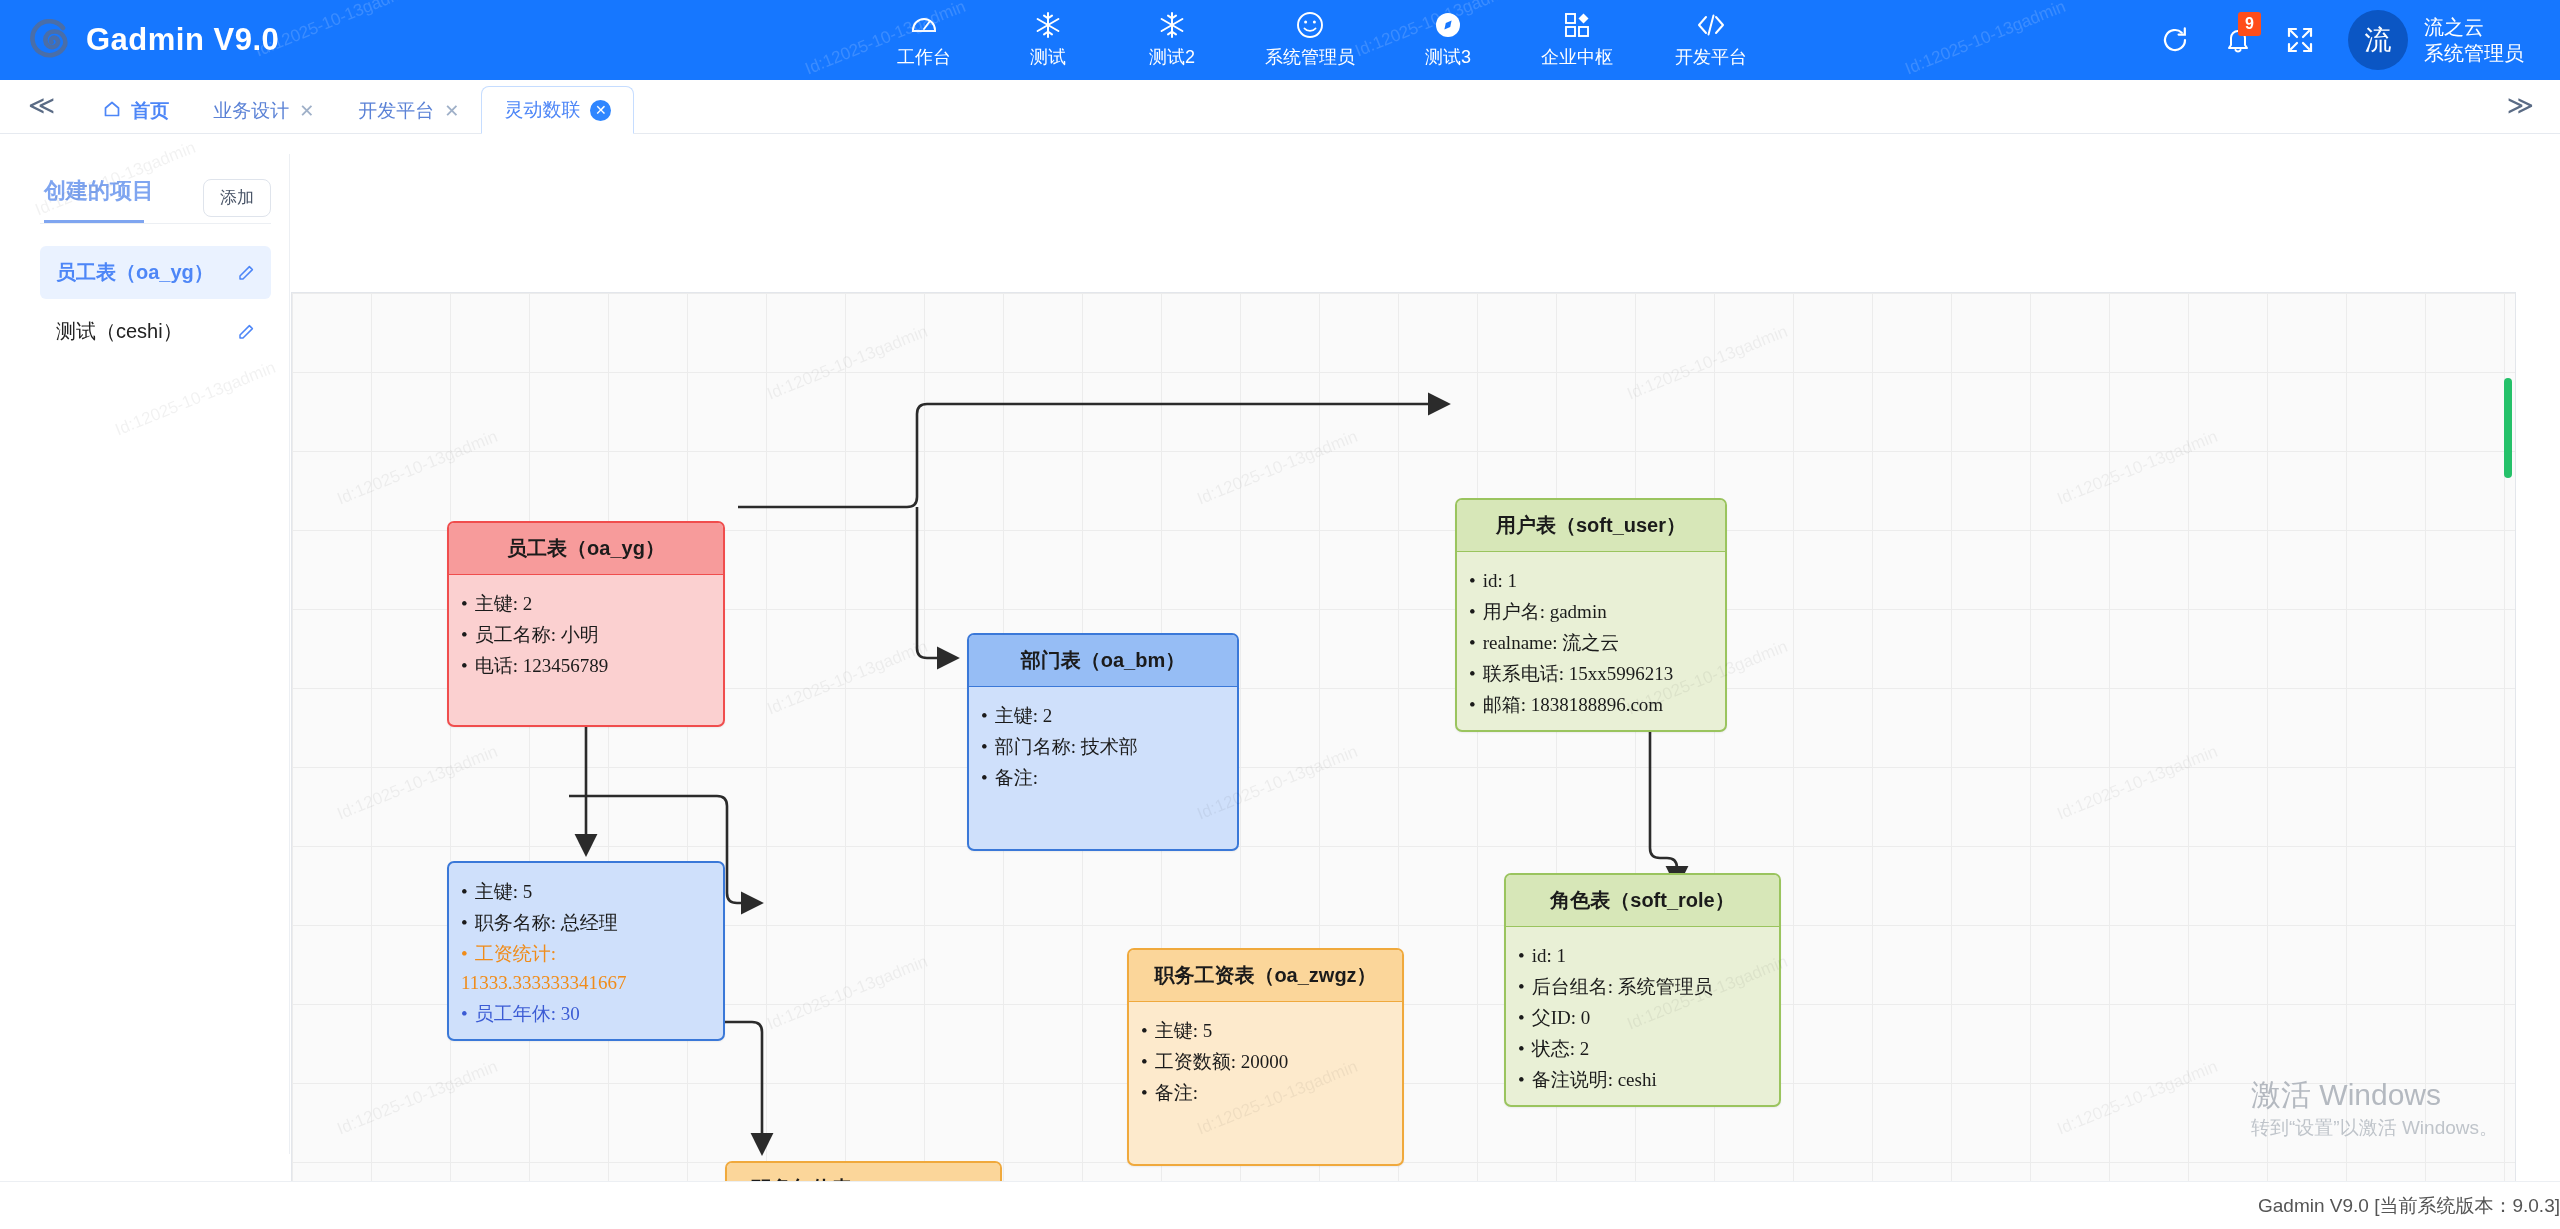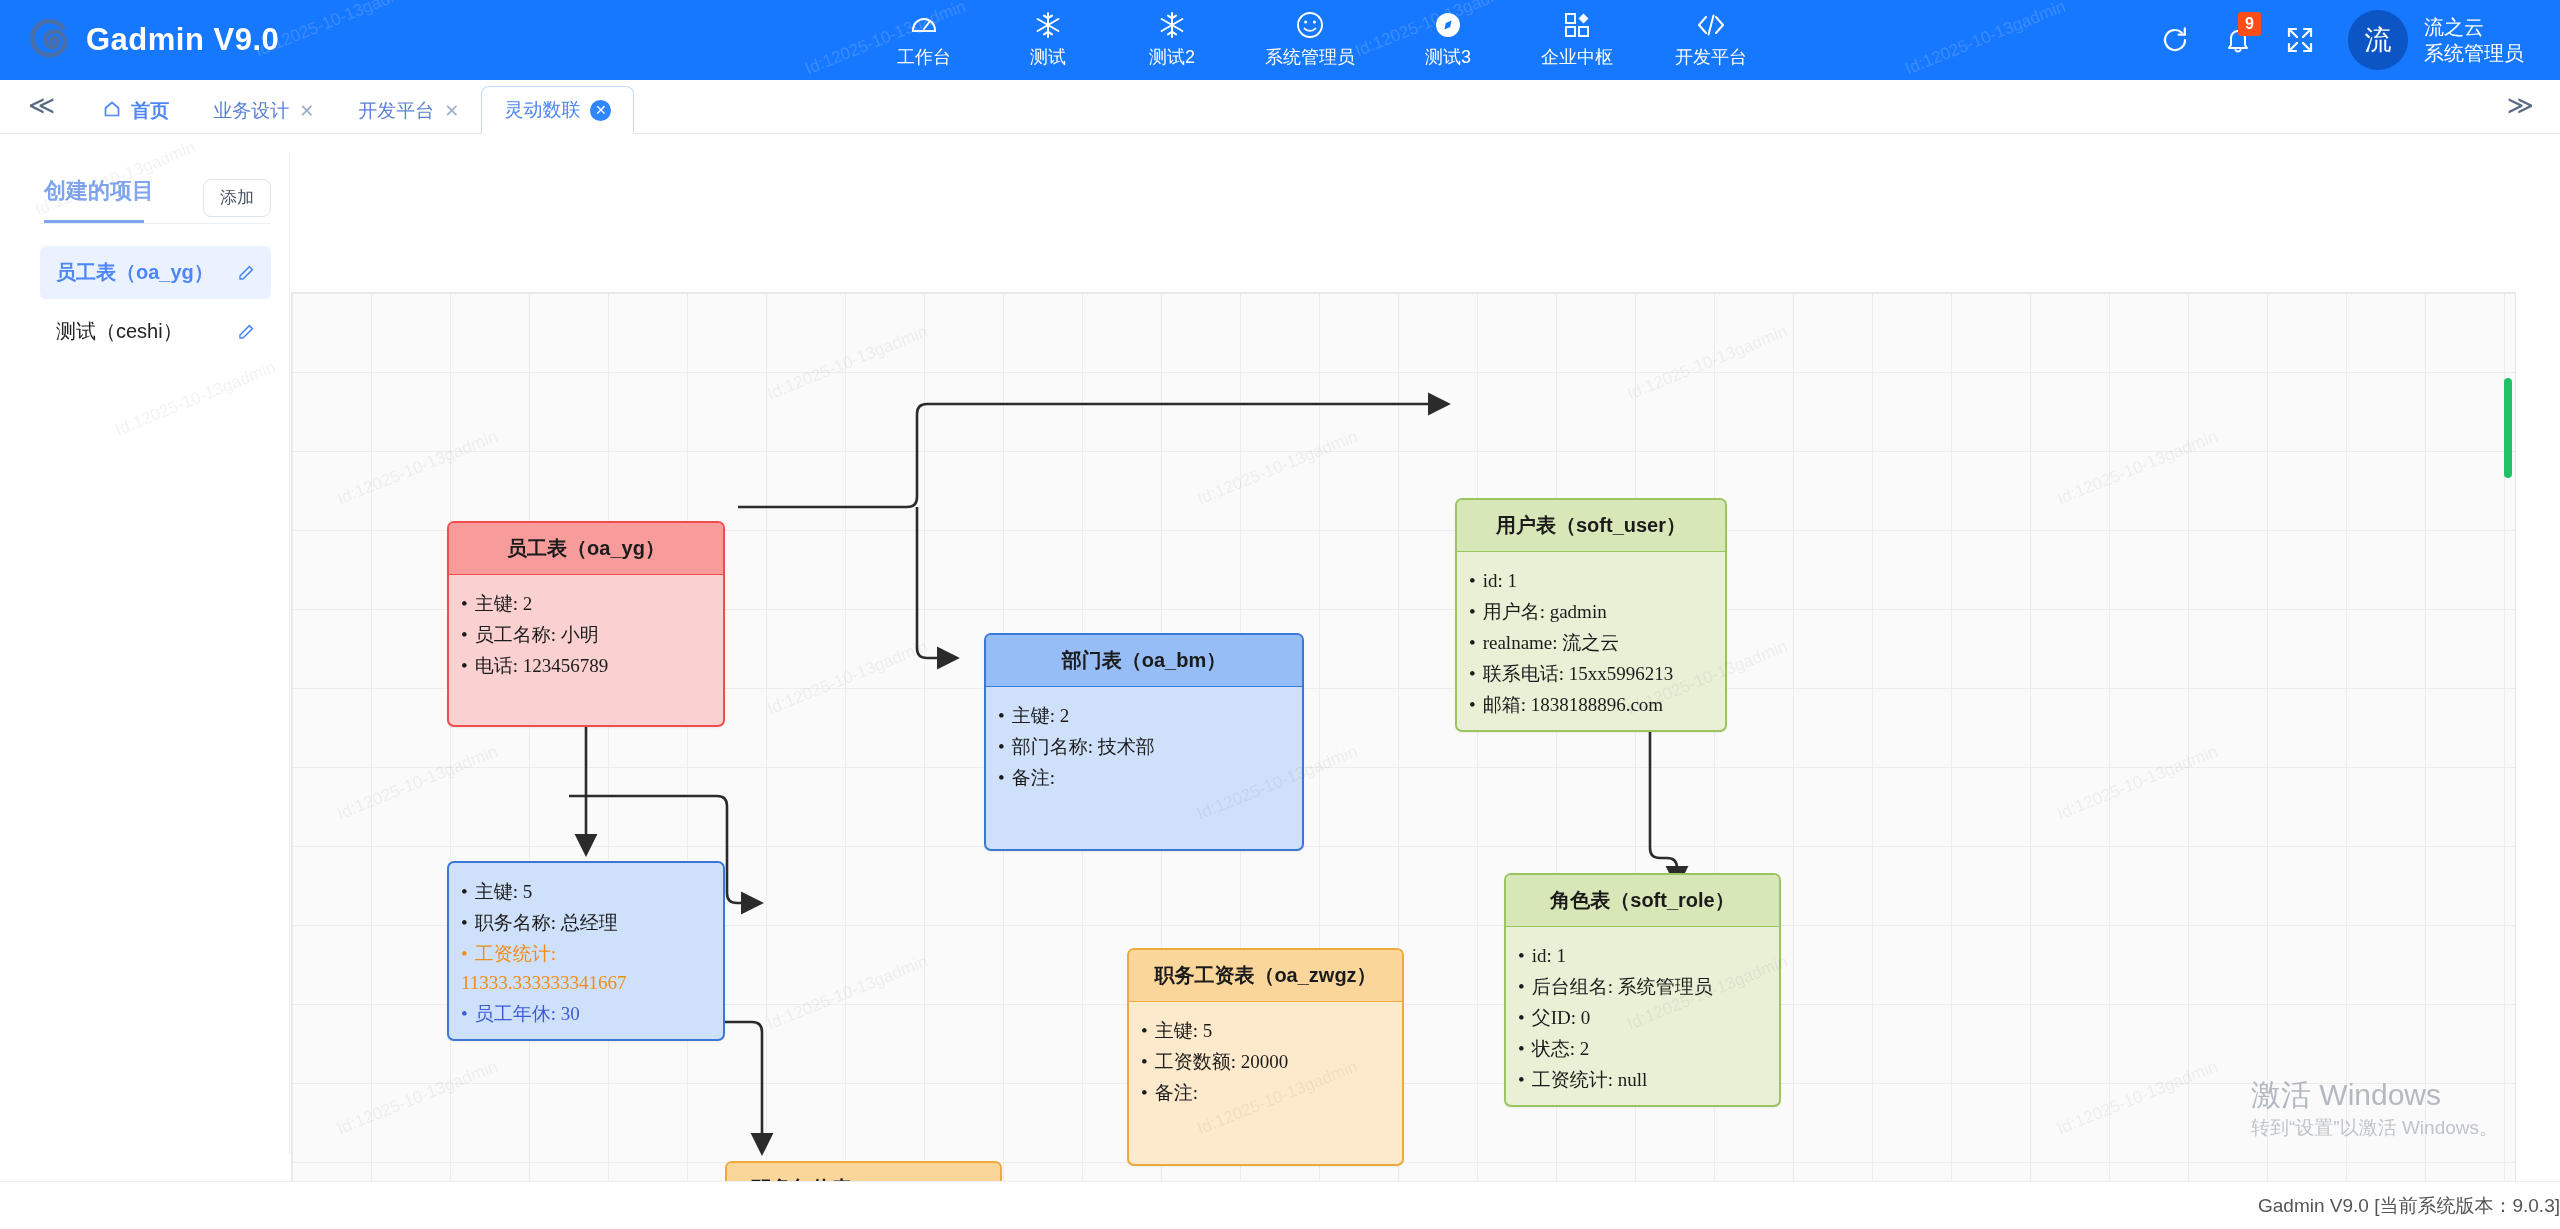--- a/index.html
+++ b/index.html
@@ -350,21 +350,21 @@
 
     <div class="node n-red" style="left:155px; top:228px; width:278px;">
       <div class="node-title">员工表（oa_yg）</div>
       <div class="node-body" style="min-height:150px;">
         <div class="node-row">主键: 2</div>
         <div class="node-row">员工名称: 小明</div>
         <div class="node-row">电话: 123456789</div>
       </div>
     </div>
 
-    <div class="node n-blue" style="left:692px; top:340px; width:320px;">
+    <div class="node n-blue" style="left:675px; top:340px; width:272px;">
       <div class="node-title">部门表（oa_bm）</div>
       <div class="node-body" style="min-height:162px;">
         <div class="node-row">主键: 2</div>
         <div class="node-row">部门名称: 技术部</div>
         <div class="node-row">备注:</div>
       </div>
     </div>
 
     <div class="node n-green" style="left:1163px; top:205px; width:272px;">
       <div class="node-title">用户表（soft_user）</div>
@@ -404,21 +404,21 @@
       </div>
     </div>
 
     <div class="node n-green" style="left:1212px; top:580px; width:277px;">
       <div class="node-title">角色表（soft_role）</div>
       <div class="node-body">
         <div class="node-row">id: 1</div>
         <div class="node-row">后台组名: 系统管理员</div>
         <div class="node-row">父ID: 0</div>
         <div class="node-row">状态: 2</div>
-        <div class="node-row">工资统计: null</div>
+        <div class="node-row">备注说明: ceshi</div>
       </div>
     </div>
 
     <div class="wm" style="left:40px;  top:165px;">Id:12025-10-13gadmin</div>
     <div class="wm" style="left:470px; top:60px;">Id:12025-10-13gadmin</div>
     <div class="wm" style="left:900px; top:165px;">Id:12025-10-13gadmin</div>
     <div class="wm" style="left:1330px;top:60px;">Id:12025-10-13gadmin</div>
     <div class="wm" style="left:1760px;top:165px;">Id:12025-10-13gadmin</div>
     <div class="wm" style="left:40px;  top:480px;">Id:12025-10-13gadmin</div>
     <div class="wm" style="left:470px; top:375px;">Id:12025-10-13gadmin</div>

